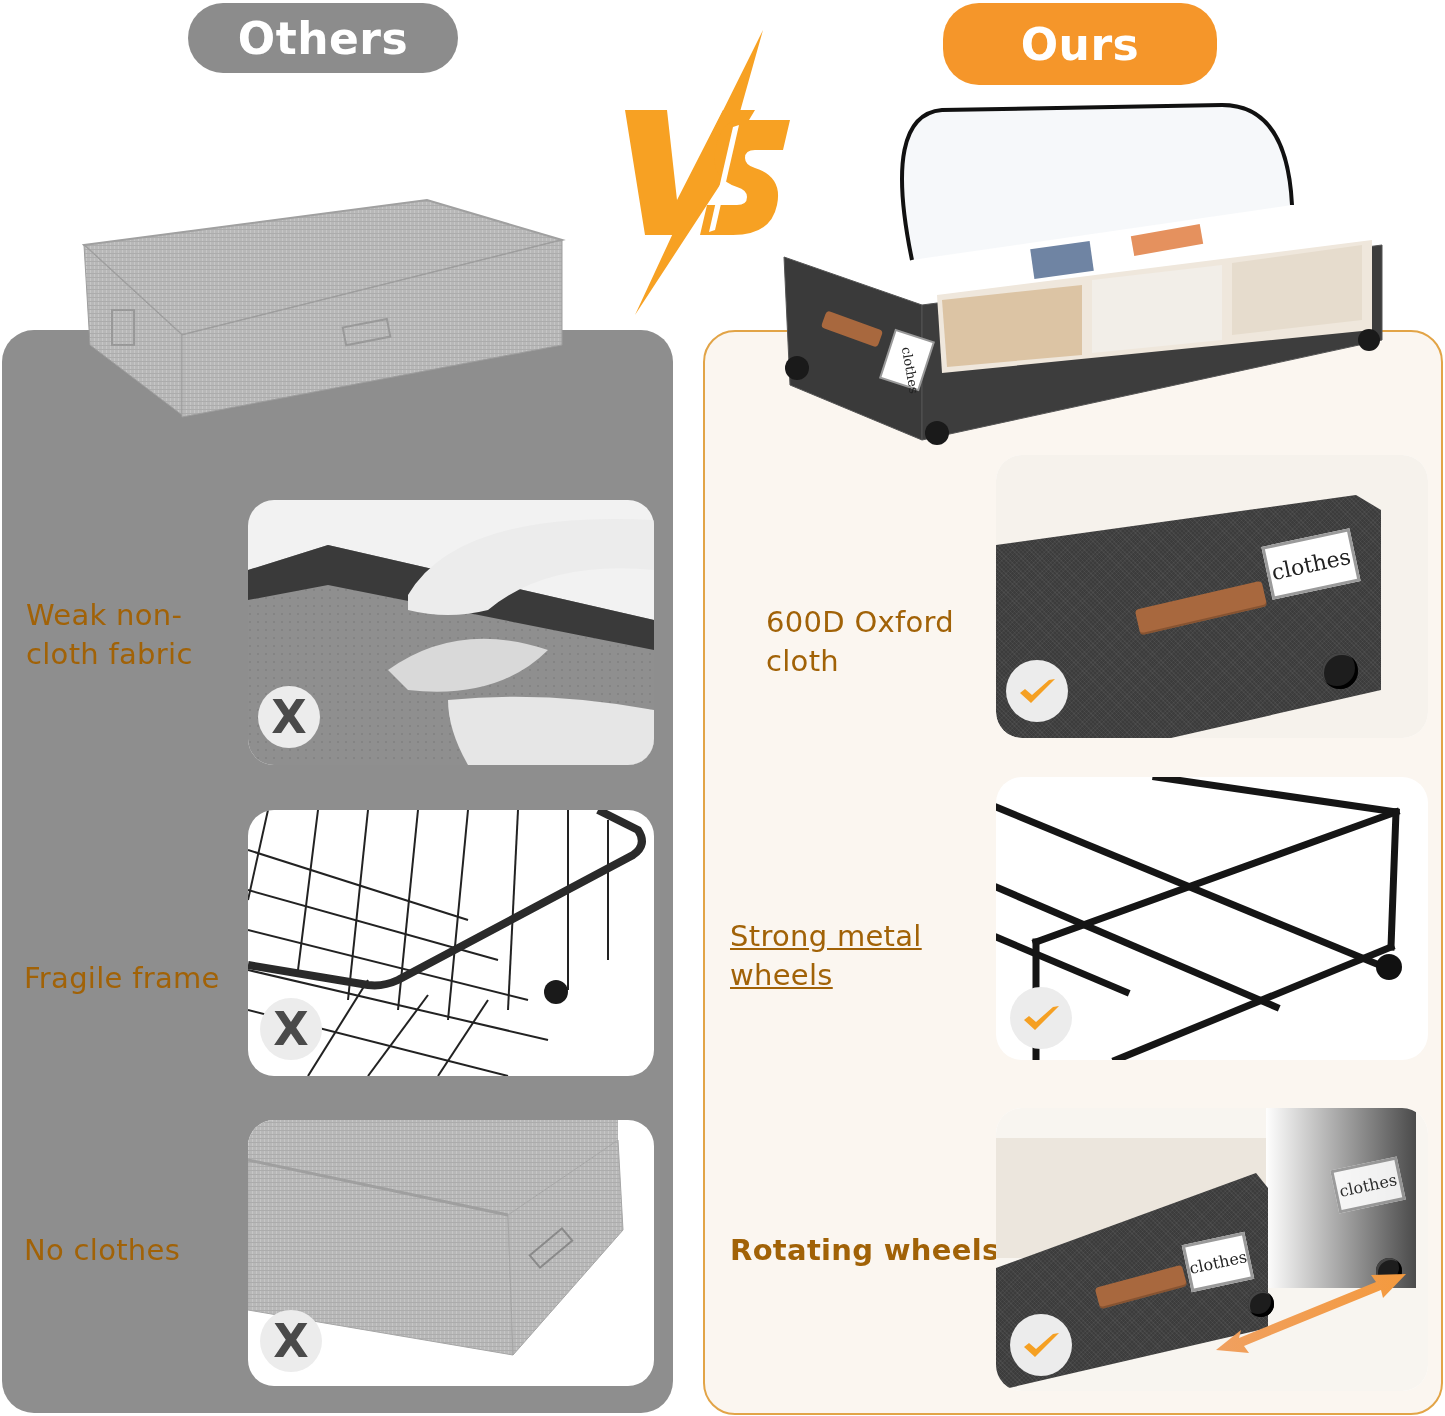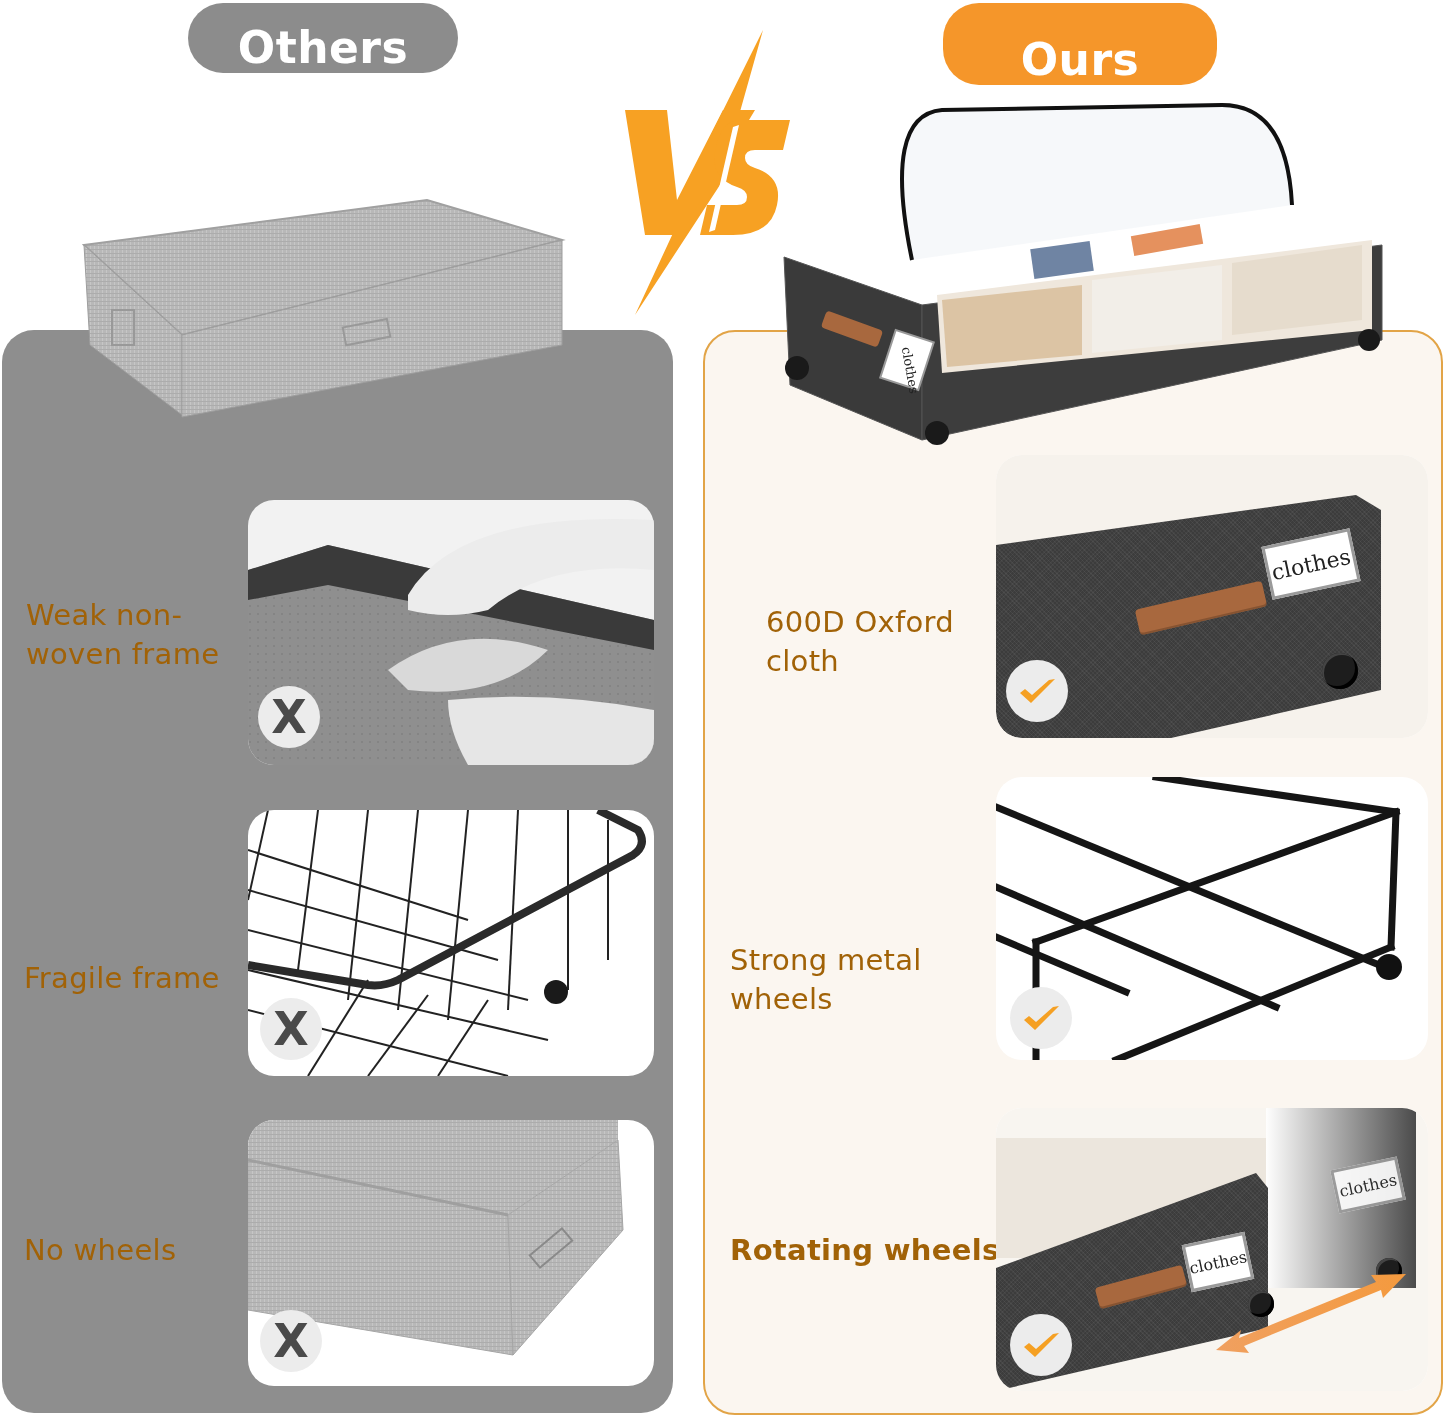--- a/index.html
+++ b/index.html
@@ -1,18 +1,18 @@
 <!DOCTYPE html>
 <html><head>
 <meta charset="utf-8">
 <style>
   html, body { margin:0; padding:0; }
   body { width:1445px; height:1416px; background:#ffffff; position:relative; overflow:hidden; font-family:"DejaVu Sans", sans-serif; }
   .abs { position:absolute; }
-  .pill { position:absolute; border-radius:36px; color:#fff; font-weight:bold; font-size:44px; display:flex; align-items:flex-end; justify-content:center; letter-spacing:0.5px; font-family:"DejaVu Sans", sans-serif; }
+  .pill { position:absolute; border-radius:36px; color:#fff; font-weight:bold; font-size:44px; display:flex; align-items:center; justify-content:center; letter-spacing:0.5px; font-family:"DejaVu Sans", sans-serif; }
   #pill-others { left:188px; top:3px; width:270px; height:70px; background:#8c8c8c; }
   #pill-ours { left:943px; top:3px; width:274px; height:82px; background:#f5962a; }
 
   #panel-left { left:2px; top:330px; width:671px; height:1083px; background:#8e8e8e; border-radius:32px; }
   #panel-right { left:703px; top:330px; width:736px; height:1081px; background:#fbf6f0; border:2px solid #e2a447; border-radius:32px; }
 
   .label { position:absolute; font-size:29px; line-height:39px; color:#a16207; font-family:"DejaVu Sans", sans-serif; letter-spacing:0.3px; }
 
   .tile { position:absolute; border-radius:26px; overflow:hidden; background:#fff; }
   .badge { position:absolute; width:62px; height:62px; border-radius:50%; background:#ececec; display:flex; align-items:center; justify-content:center; }
@@ -64,21 +64,21 @@
     <polygon points="2,50 100,140 100,220 8,150" fill="url(#lin)" stroke="#9d9d9d" stroke-width="1"></polygon>
 
     <polygon points="100,140 480,45 480,150 100,222" fill="url(#lin)" stroke="#9d9d9d" stroke-width="1"></polygon>
     <rect x="262" y="128" width="45" height="18" fill="none" stroke="#999" stroke-width="2" transform="rotate(-11 285 137)"></rect>
     <rect x="30" y="115" width="22" height="35" fill="none" stroke="#999" stroke-width="2"></rect>
   </svg>
 </div>
 
 <div class="label" style="left:26px; top:596px;">
   <div>Weak non-</div>
-  <div>woven frame</div>
+  <div>cloth fabric</div>
 </div>
 <div class="tile" style="left:248px; top:500px; width:406px; height:265px; background:#f2f2f2;">
   <svg width="406" height="265" viewBox="0 0 406 265">
     <defs>
       <pattern id="nw" width="8" height="8" patternUnits="userSpaceOnUse">
         <rect width="8" height="8" fill="#8f8f8f"></rect>
         <circle cx="2" cy="2" r="0.8" fill="#777"></circle>
       </pattern>
     </defs>
     <polygon points="0,70 80,45 406,120 406,265 0,265" fill="url(#nw)"></polygon>
@@ -117,21 +117,21 @@
     </g>
     <path d="M0,155 L120,175 Q135,177 150,170 L385,45 Q400,35 390,20 L350,0" stroke="#2a2a2a" stroke-width="8" fill="none"></path>
     <circle cx="308" cy="182" r="12" fill="#1a1a1a"></circle>
   </svg>
   <div class="badge" style="left:12px; top:188px;">
       <span class="badge-x">X</span>
     </div>
 </div>
 
 <div class="label" style="left:24px; top:1231px;">
-  <div>No wheels</div>
+  <div>No clothes</div>
 </div>
 <div class="tile" style="left:248px; top:1120px; width:406px; height:266px;">
   <svg width="406" height="266" viewBox="0 0 406 266">
     <polygon points="0,0 370,0 370,20 260,95 0,40" fill="url(#lin)"></polygon>
     <polygon points="0,40 260,95 265,235 0,190" fill="url(#lin)" stroke="#a5a5a5"></polygon>
     <polygon points="260,95 370,20 375,110 265,235" fill="url(#lin)" stroke="#a5a5a5"></polygon>
     <rect x="282" y="120" width="42" height="16" fill="none" stroke="#8a8a8a" stroke-width="2" transform="rotate(-40 303 128)"></rect>
     <line x1="0" y1="40" x2="260" y2="95" stroke="#9f9f9f" stroke-width="3"></line>
   </svg>
   <div class="badge" style="left:12px; top:190px;">
@@ -180,21 +180,21 @@
       <span>clothes</span>
     </div>
   <div class="wheel" style="left:326px; top:198px; width:36px; height:36px;"></div>
   <div class="badge" style="left:10px; top:205px;">
     <svg width="40" height="32" viewBox="0 0 40 32">
         <path d="M3,18 L14,28 L38,4 L32,5 L15,20 L8,14 Z" fill="#f5a023"></path>
       </svg>
   </div>
 </div>
 
-<div class="label" style="left:730px; top:941px;">
+<div class="label" style="left:730px; top:917px;text-decoration:underline;">
   <div>Strong metal</div>
   <div>wheels</div>
 </div>
 <div class="tile" style="left:996px; top:777px; width:432px; height:283px;">
   <svg width="432" height="283" viewBox="0 0 432 283">
     <g stroke="#151515" stroke-width="7" fill="none" stroke-linecap="square">
       <line x1="0" y1="30" x2="400" y2="195"></line>
       <line x1="0" y1="110" x2="280" y2="230"></line>
       <line x1="0" y1="160" x2="130" y2="215"></line>
       <line x1="40" y1="165" x2="400" y2="35"></line>

